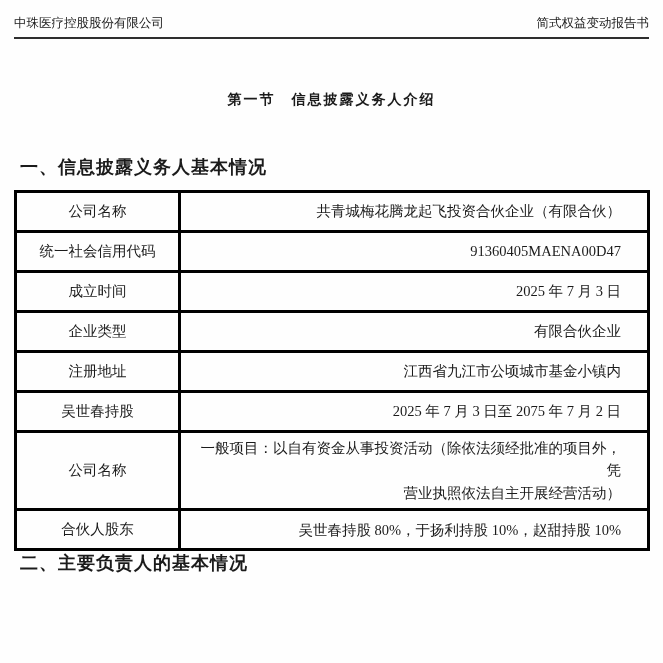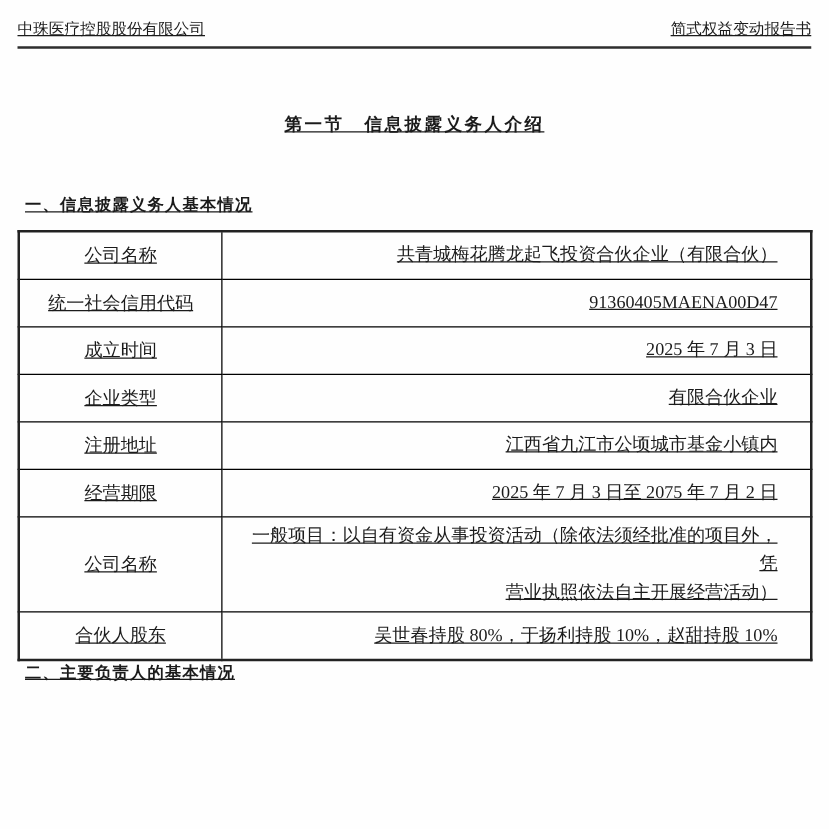--- a/index.html
+++ b/index.html
@@ -3,21 +3,21 @@
 <meta charset="utf-8">
 <style>
   html, body {
     margin: 0; padding: 0;
     width: 663px; height: 663px;
     background: #fefefe;
     overflow: hidden;
     font-family: "Liberation Serif", "DejaVu Serif", serif;
     color: #1b1b1b;
   }
-  .page { position: relative; width: 663px; height: 663px; text-decoration: underline; }
+  .page { position: relative; width: 663px; height: 663px; }
 
   
   .page-header {
     display: flex; justify-content: space-between; align-items: flex-end;
     padding: 15px 14px 5px 14px;
     font-size: 12.5px;
   }
   .header-rule {
     margin: 0 14px;
     border: none;
@@ -33,38 +33,38 @@
     font-weight: bold;
     letter-spacing: 2px;
     white-space: pre-line;
   }
 
   
   .section-heading {
     margin: 0;
     padding-left: 20px;
     font-family: "Liberation Sans", "DejaVu Sans", sans-serif;
-    font-size: 13px;
+    font-size: 18px;
     font-weight: bold;
     letter-spacing: 1px;
   }
   .section-heading.first { margin-top: 46px; }
   .section-heading.second { }
 
   
   table {
     border-collapse: collapse;
     table-layout: fixed;
     width: 636px;
     margin: 11px 0 0 14px;
     border: 2px solid #222;
     font-size: 14.5px;
   }
   td, th {
-    border: 1px solid #000000;
+    border: 3px solid #000000;
     font-weight: normal;
     white-space: pre-line;
     vertical-align: middle;
     overflow: hidden;
   }
   
   .info-table td { height: 29px; }
   .info-table .lbl { width: 153px; text-align: center; padding: 2px 4px; }
   .info-table .val { text-align: right; padding: 4px 26px 4px 12px; line-height: 1.55; }
 </style>
@@ -99,21 +99,21 @@
       </tr>
       <tr>
         <td class="lbl">企业类型</td>
         <td class="val">有限合伙企业</td>
       </tr>
       <tr>
         <td class="lbl">注册地址</td>
         <td class="val">江西省九江市公顷城市基金小镇内</td>
       </tr>
       <tr>
-        <td class="lbl">经营期限</td>
+        <td class="lbl">吴世春持股</td>
         <td class="val">2025 年 7 月 3 日至 2075 年 7 月 2 日</td>
       </tr>
       <tr>
         <td class="lbl">公司名称</td>
         <td class="val">一般项目：以自有资金从事投资活动（除依法须经批准的项目外，凭
 营业执照依法自主开展经营活动）</td>
       </tr>
       <tr>
         <td class="lbl">合伙人股东</td>
         <td class="val">吴世春持股 80%，于扬利持股 10%，赵甜持股 10%</td>

